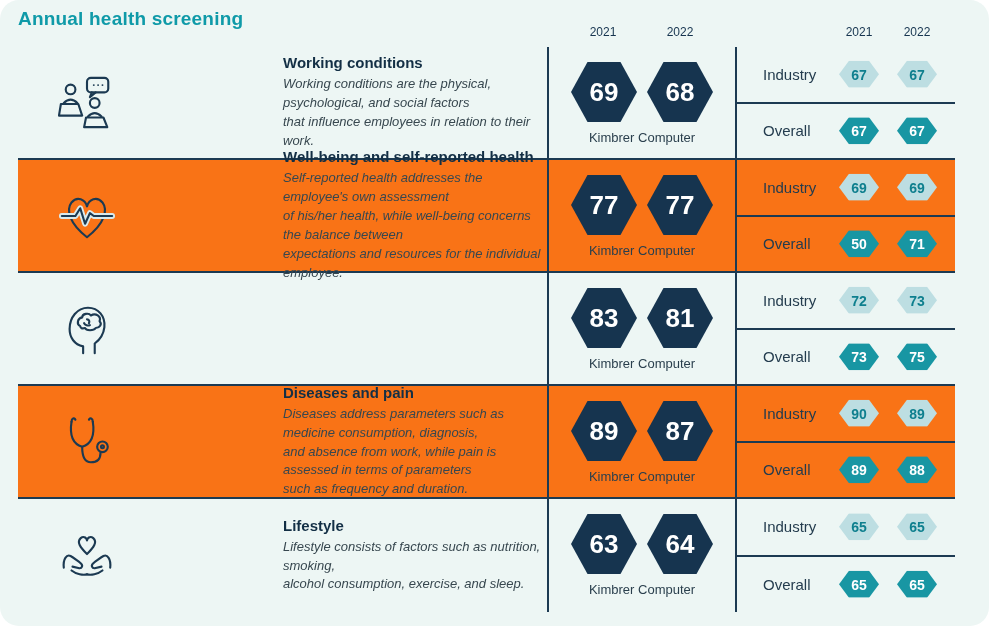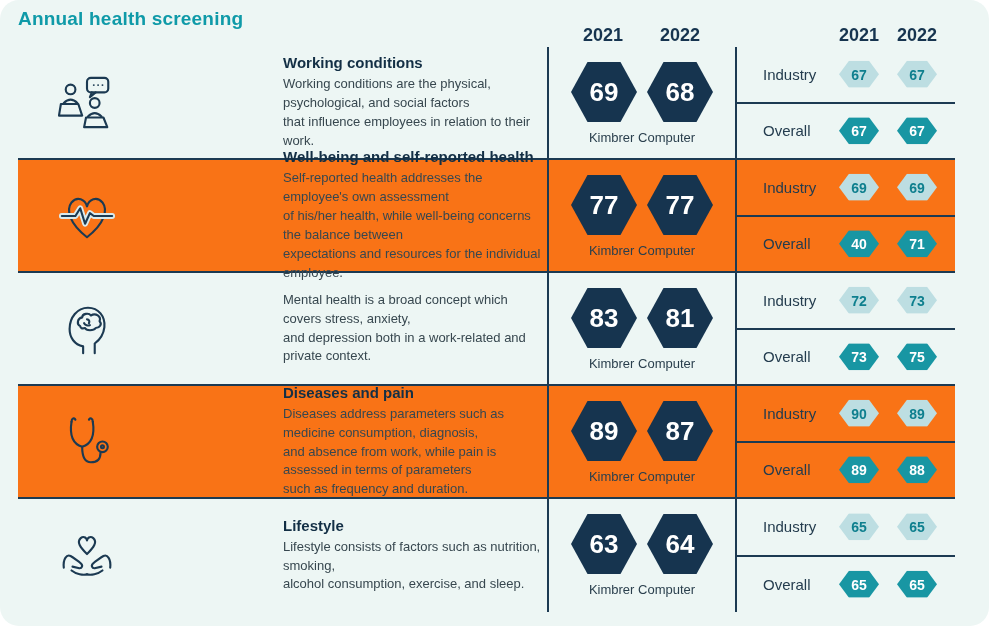--- a/index.html
+++ b/index.html
@@ -1,33 +1,33 @@
 <!DOCTYPE html>
 <html><head>
 <meta charset="utf-8">
 <style>
   * { margin:0; padding:0; box-sizing:border-box; }
   body { font-family:"Liberation Sans", sans-serif; }
   .screen{ position:relative; width:989px; height:626px; background:#edf6f4; overflow:hidden;border-radius:19px; }
 
   .page-title{ position:absolute; left:18px; top:8px; font-size:19px; font-weight:bold; color:#0f9aa8; letter-spacing:.2px; }
 
-  .year-head{ position:absolute; top:25px; font-size:18px; font-weight:bold; color:#16344f; transform:translateX(-50%);text-align:right; }
+  .year-head{ position:absolute; top:25px; font-size:12px; font-weight:normal; color:#16344f; transform:translateX(-50%);text-align:right; }
   .yh-k1{ left:603px; } .yh-k2{ left:680px; } .yh-b1{ left:859px; } .yh-b2{ left:917px; }
 
   .table{ position:absolute; left:18px; top:47px; width:937px; }
   .row{ position:relative; display:flex; height:113px; border-bottom:2px solid #1c3a52; }
   .row:last-child{ border-bottom:none; }
   .row.shaded{ background:#f97316; }
 
   .cell-desc{ position:relative; width:529px; display:flex; flex-direction:column; justify-content:center; padding-left:265px; }
   .icon{ position:absolute; left:40px; top:50%; transform:translateY(-50%); width:58px; height:58px; }
   .icon svg{ width:58px; height:58px; stroke:#1c3a52; fill:none; stroke-width:2.2; stroke-linecap:round; stroke-linejoin:round; }
   .row-title{ font-size:15px; font-weight:bold; color:#132f45; margin-bottom:4px; }
-  .row-desc{ font-size:13px; color:#37474f; line-height:1.45; white-space:pre-line; }
+  .row-desc{ font-size:13px; color:#37474f; line-height:1.45; white-space:pre-line;font-style:italic; }
 
   .cell-company{ position:relative; width:190px; border-left:2px solid #1c3a52; border-right:2px solid #1c3a52; }
   .hex{ clip-path:polygon(25% 0,75% 0,100% 50%,75% 100%,25% 100%,0 50%); display:flex; align-items:center; justify-content:center; }
   .hex-large{ position:absolute; top:15px; width:66px; height:60px; background:#16344f; color:#ffffff; font-size:26px; font-weight:bold; }
   .hex-large.h1{ left:22px; } .hex-large.h2{ left:98px; }
   .company-label{ position:absolute; left:0; right:0; top:83px; text-align:center; font-size:13px; color:#2a3f4d; }
 
   .cell-bench{ flex:1; display:flex; flex-direction:column; }
   .bench-sub{ flex:1; position:relative; display:flex; align-items:center; }
   .bench-sub.industry{ border-bottom:2px solid #1c3a52; }
@@ -132,41 +132,39 @@
           <div class="hex hex-small hex-industry h1">
               <span>69</span>
             </div>
           <div class="hex hex-small hex-industry h2">
               <span>69</span>
             </div>
         </div>
         <div class="bench-sub overall">
           <span class="bench-label">Overall</span>
           <div class="hex hex-small hex-overall h1">
-              <span>40</span>
+              <span>50</span>
             </div>
           <div class="hex hex-small hex-overall h2">
               <span>71</span>
             </div>
         </div>
       </div>
     </div>
 
     <div class="row">
       <div class="cell-desc">
         <span class="icon">
           <svg viewBox="0 0 60 60">
             <path d="M26 55 L26 48 C17 46 12 39 12 30 C12 18 20 8 31 8 C42 8 49 17 48 28 C47 37 42 42 38 45 L38 55"></path>
             <path d="M23 27 C19 25 20 19 25 18 C25 14 32 13 34 16 C39 13 45 17 43 22 C46 25 43 29 39 29 C37 32 29 32 28 29 C25 30 23 29 23 27 Z"></path>
             <path d="M30 20 C32 20 33 22 32 24"></path>
             <path d="M27 24 C28 26 31 27 33 26"></path>
           </svg>
         </span>
-        <div class="row-desc">Mental health is a broad concept which covers stress, anxiety,
-and depression both in a work-related and private context.</div>
       </div>
       <div class="cell-company">
         <div class="hex-large h1 hex">
             <span>83</span>
           </div>
         <div class="hex-large h2 hex">
             <span>81</span>
           </div>
         <div class="company-label">Kimbrer Computer</div>
       </div>

